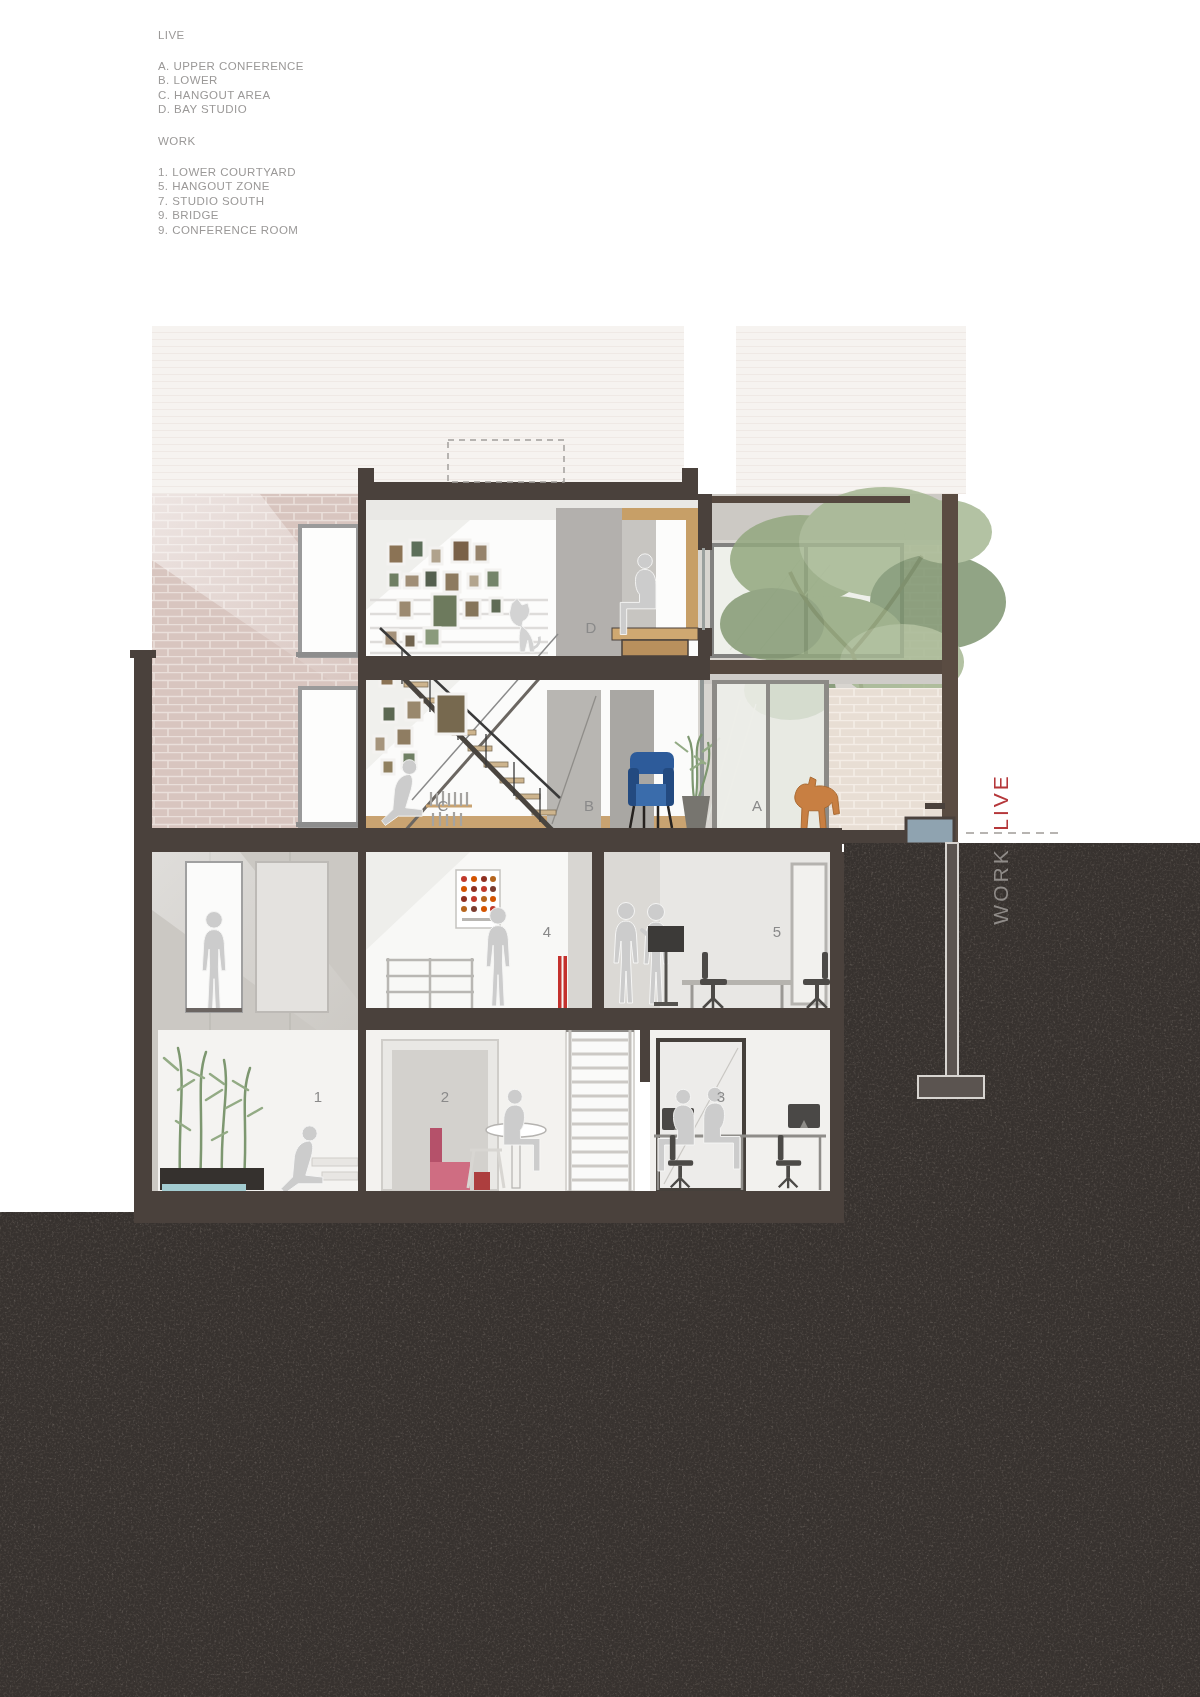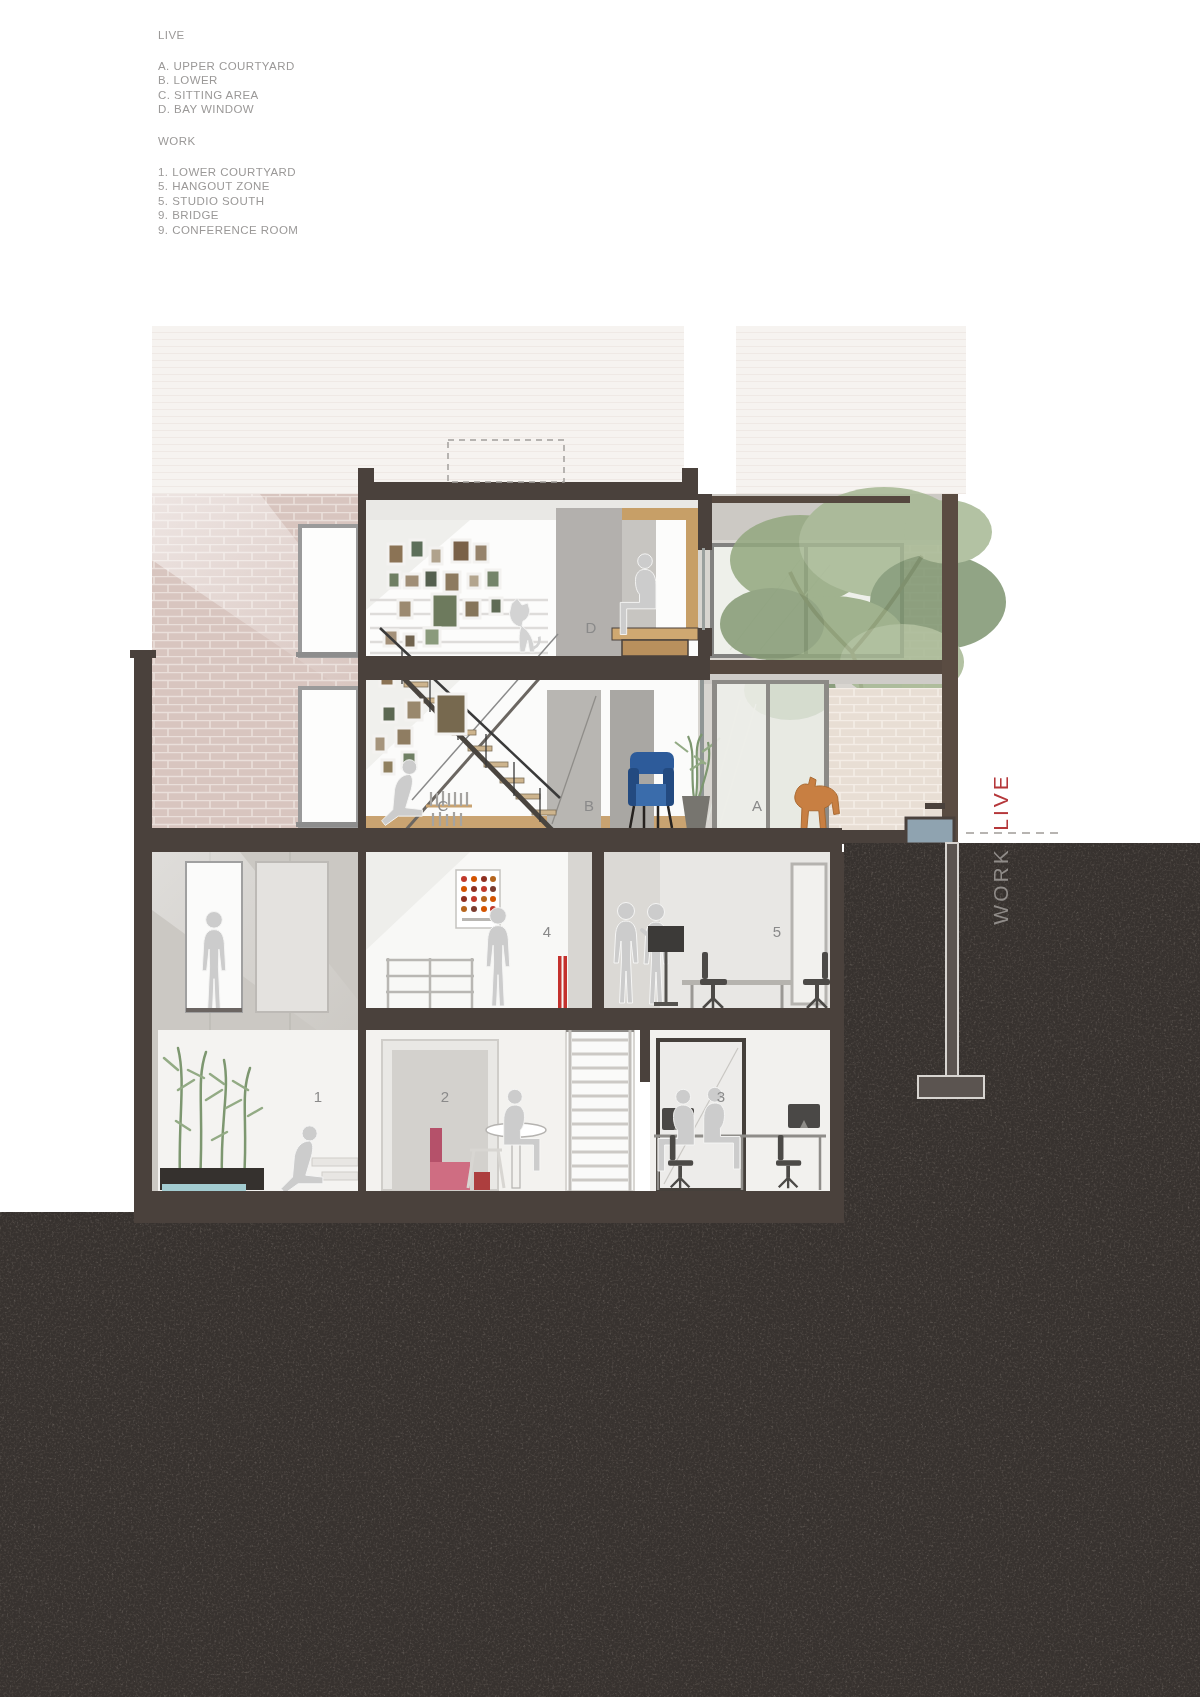--- a/index.html
+++ b/index.html
@@ -15,30 +15,30 @@
 </style>
 </head>
 <body>
 
 <div class="canvas">
 
   
   <div class="legend">
     <div class="l-title">LIVE</div>
     <div class="l-group">
-      <div>A. UPPER COURTYARD</div>
+      <div>A. UPPER CONFERENCE</div>
       <div>B. LOWER</div>
-      <div>C. SITTING AREA</div>
-      <div>D. BAY WINDOW</div>
+      <div>C. HANGOUT AREA</div>
+      <div>D. BAY STUDIO</div>
     </div>
     <div class="l-title">WORK</div>
     <div class="l-group">
       <div>1. LOWER COURTYARD</div>
       <div>5. HANGOUT ZONE</div>
-      <div>5. STUDIO SOUTH</div>
+      <div>7. STUDIO SOUTH</div>
       <div>9. BRIDGE</div>
       <div>9. CONFERENCE ROOM</div>
     </div>
   </div>
 
   
   <svg width="1200" height="1697" viewBox="0 0 1200 1697">
     <defs>
       <pattern id="brickPink" width="28" height="16" patternUnits="userSpaceOnUse">
         <rect width="28" height="16" fill="#d8c5bf"></rect>

